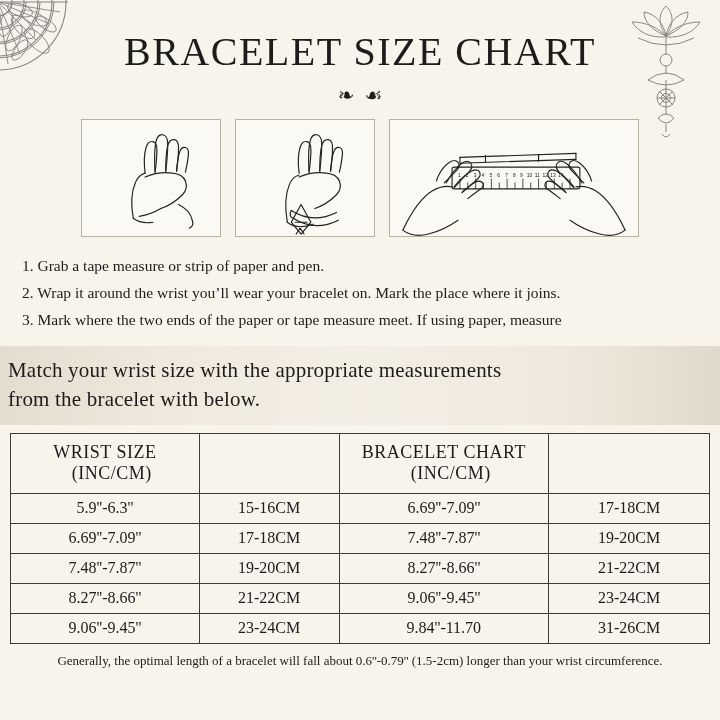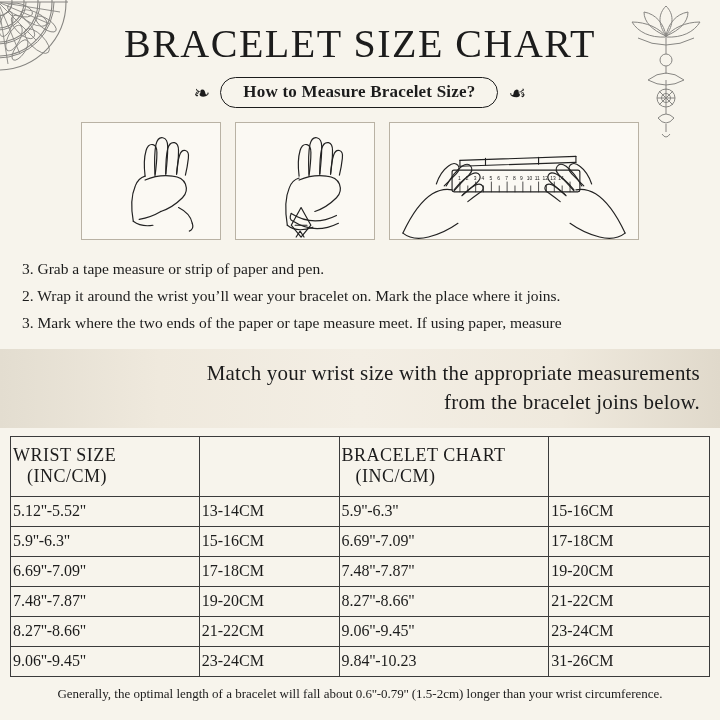--- a/index.html
+++ b/index.html
@@ -24,21 +24,21 @@
   }
   .mandala-tl { top: -6px; left: -10px; }
   .mandala-tr { top: 2px; right: 6px; }
 
   
   .title {
     text-align: center;
     font-size: 40px;
     letter-spacing: 1.5px;
     font-weight: 400;
-    margin: 20px 0 0 0;
+    margin: 28px 0 0 0;
     font-family: "Liberation Serif", serif;
   }
   .subtitle-row {
     display: flex;
     align-items: center;
     justify-content: center;
     gap: 10px;
     margin-top: 10px;
   }
   .subtitle-pill {
@@ -79,38 +79,38 @@
   }
   .step {
     display: block;
     margin-bottom: 2px;
   }
 
   
   .match-band {
     margin-top: 14px;
     background: linear-gradient(90deg,#e3ddd0 0%, #efe9dd 22%, #f3eee4 50%, #efe9dd 78%, #e0d9cb 100%);
-    padding: 10px 20px 12px 17px;
-    text-align: right;
+    padding: 10px 20px 12px 8px;
+    text-align: left;
     font-size: 21px;
     line-height: 1.35;
     letter-spacing: .2px;
   }
 
   
   table.size-table {
     width: 700px;
     margin: 8px auto 0 auto;
     border-collapse: collapse;
     font-size: 16px;
   }
   table.size-table th,
   table.size-table td {
     border: 1px solid #3b3b3b;
-    text-align: left;
+    text-align: center;
     padding: 5px 2px 6px 2px;
     font-weight: normal;
   }
   table.size-table th {
     font-size: 18px;
     letter-spacing: .5px;
     padding: 8px 2px 9px 2px;
   }
   .col-a { width: 27%; }
   .col-b { width: 20%; }
@@ -189,21 +189,20 @@
       <path d="M48 122 L48 130"></path>
       <path d="M44 132 q4 6 8 0"></path>
     </g>
   </svg>
 </div>
 
 <h1 class="title">BRACELET SIZE CHART</h1>
 
 <div class="subtitle-row">
   <span class="flourish">❧</span>
-  <span class="subtitle-pill">How to Measure Bracelet Size?</span>
   <span class="flourish">☙</span>
 </div>
 
 <div class="panels">
 
   <div class="panel small">
     <svg viewBox="0 0 140 118">
       <g fill="none" stroke="#222" stroke-width="1.2" stroke-linecap="round" stroke-linejoin="round">
         <path d="M52 100 q-4 -22 2 -36 q3 -8 10 -10"></path>
         <path d="M64 54 q-2 -16 1 -26 q2 -7 7 -6 q4 1 4 8 q0 10 -2 24"></path>
@@ -283,53 +282,47 @@
         <path d="M194 64 q-8 -14 -16 -20 q-6 -4 -9 0 q-3 4 2 9 q8 8 15 16"></path>
         <path d="M186 68 q-10 -12 -18 -16 q-6 -3 -8 1 q-2 4 3 8 q8 7 14 12"></path>
         <path d="M178 74 q-8 -8 -14 -11 q-5 -2 -7 1 q-2 4 3 7 q7 5 12 9"></path>
         <path d="M238 112 q-10 8 -26 4 q-16 -4 -30 -14"></path>
       </g>
     </svg>
   </div>
 </div>
 
 <div class="steps">
-  <span class="step">3. Grab a tape measure or strip of paper and pen.</span>
+  <span class="step">1. Grab a tape measure or strip of paper and pen.</span>
   <span class="step">2. Wrap it around the wrist you’ll wear your bracelet on. Mark the place where it joins.</span>
   <span class="step">3. Mark where the two ends of the paper or tape measure meet. If using paper, measure</span>
 </div>
 
 <div class="match-band">
   <div>Match your wrist size with the appropriate measurements</div>
-  <div>from the bracelet joins below.</div>
+  <div>from the bracelet with below.</div>
 </div>
 
 <table class="size-table">
   <thead>
     <tr>
       <th class="col-a" colspan="1">
         <span class="hdr-inner">WRIST SIZE</span>
         <span class="hdr-inner hdr-unit">(INC/CM)</span>
       </th>
       <th class="col-b"></th>
       <th class="col-c">
         <span class="hdr-inner">BRACELET CHART</span>
         <span class="hdr-inner hdr-unit">(INC/CM)</span>
       </th>
       <th class="col-d"></th>
     </tr>
   </thead>
   <tbody>
     <tr>
-      <td>5.12''-5.52''</td>
-      <td>13-14CM</td>
-      <td>5.9''-6.3''</td>
-      <td>15-16CM</td>
-    </tr>
-    <tr>
       <td>5.9''-6.3''</td>
       <td>15-16CM</td>
       <td>6.69''-7.09''</td>
       <td>17-18CM</td>
     </tr>
     <tr>
       <td>6.69''-7.09''</td>
       <td>17-18CM</td>
       <td>7.48''-7.87''</td>
       <td>19-20CM</td>
@@ -342,19 +335,19 @@
     </tr>
     <tr>
       <td>8.27''-8.66''</td>
       <td>21-22CM</td>
       <td>9.06''-9.45''</td>
       <td>23-24CM</td>
     </tr>
     <tr>
       <td>9.06''-9.45''</td>
       <td>23-24CM</td>
-      <td>9.84''-10.23</td>
+      <td>9.84''-11.70</td>
       <td>31-26CM</td>
     </tr>
   </tbody>
 </table>
 
 <div class="footnote">Generally, the optimal length of a bracelet will fall about 0.6''-0.79'' (1.5-2cm) longer than your wrist circumference.</div>
 
 </body></html>

